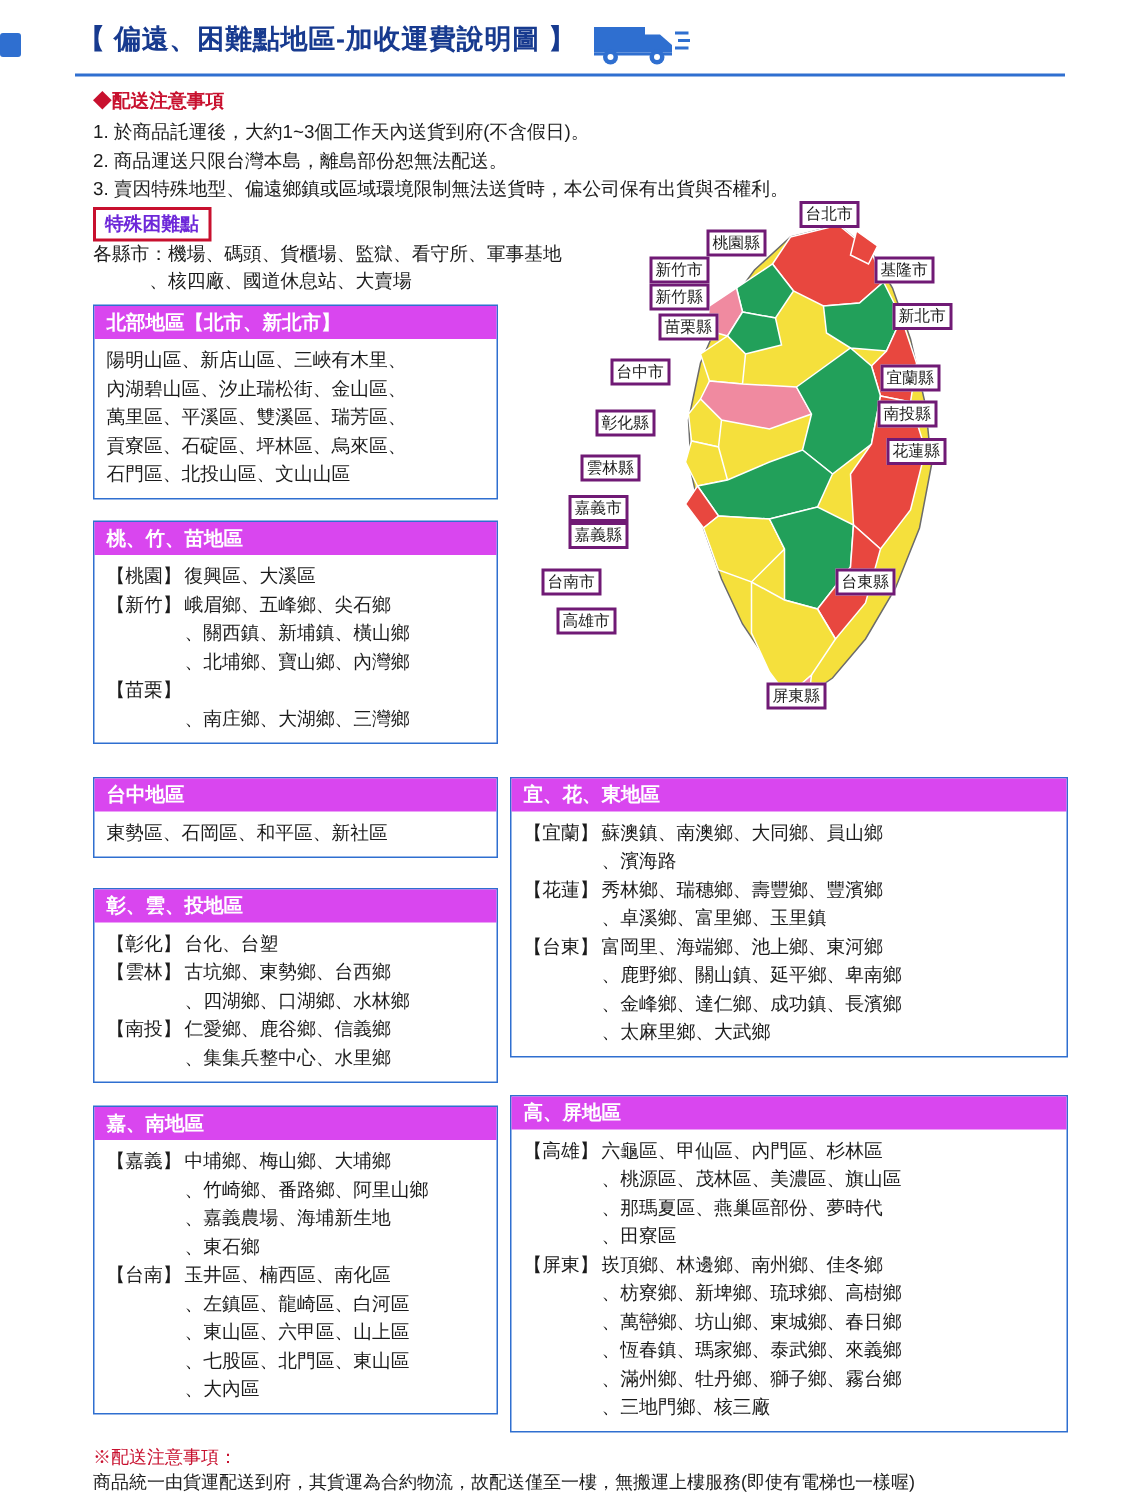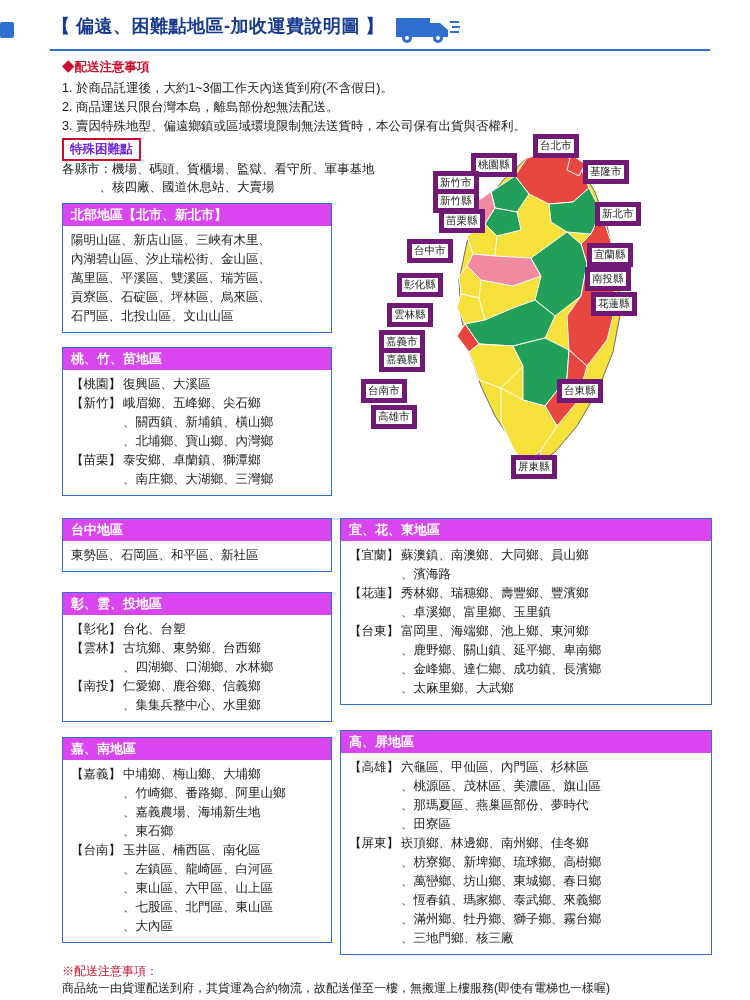--- a/index.html
+++ b/index.html
@@ -80,21 +80,21 @@
   #sec-yhtd {left:340px;top:518px;width:370px;}
   #sec-kaop {left:340px;top:730px;width:370px;}
 
   
   .map{position:absolute;left:345px;top:130px;width:365px;height:380px;}
   .map svg{display:block;}
   .maplabel{
     position:absolute;font-size:10.5px;color:#1b1b1b;white-space:nowrap;
   }
   .maplabel.boxed{
-    background:#fff;border:5px solid #701a75;padding:0 2px;
+    background:#fff;border:2px solid #701a75;padding:0 2px;
   }
 
   
   .footer{
     position:absolute;left:62px;top:963px;width:650px;
     font-size:12px;line-height:17px;color:#c8102e;
   }
   .footer .l2{color:#1b1b1b;}
 </style>
 </head>
@@ -157,21 +157,20 @@
         <span class="val">復興區、大溪區</span>
       </div>
       <div class="row">
         <span class="lbl">【新竹】</span>
         <span class="val">峨眉鄉、五峰鄉、尖石鄉</span>
       </div>
       <div class="cont">、關西鎮、新埔鎮、橫山鄉</div>
       <div class="cont">、北埔鄉、寶山鄉、內灣鄉</div>
       <div class="row">
         <span class="lbl">【苗栗】</span>
-        <span class="val">泰安鄉、卓蘭鎮、獅潭鄉</span>
       </div>
       <div class="cont">、南庄鄉、大湖鄉、三灣鄉</div>
     </div>
   </div>
 
   <div class="sec" id="sec-taichung">
     <div class="sec-hd">台中地區</div>
     <div class="sec-bd">
       <div>東勢區、石岡區、和平區、新社區</div>
     </div>
@@ -307,21 +306,21 @@
 
         <path d="M156 258 L178 270 L200 276 L212 296 L196 320 L180 334 L168 318 L156 292 Z" fill="#f5e03c" stroke="#fff" stroke-width="1"></path>
         <path d="M180 334 L196 320 L194 336 L184 344 Z" fill="#f08aa0" stroke="#fff" stroke-width="1"></path>
       </g>
     </svg>
 
     <div class="maplabel boxed" style="left:188px;top:4px;">台北市</div>
     <div class="maplabel boxed" style="left:126px;top:23px;">桃園縣</div>
     <div class="maplabel boxed" style="left:88px;top:41px;">新竹市</div>
     <div class="maplabel boxed" style="left:88px;top:59px;">新竹縣</div>
-    <div class="maplabel boxed" style="left:238px;top:30px;">基隆市</div>
+    <div class="maplabel boxed" style="left:238px;top:41px;">基隆市</div>
     <div class="maplabel boxed" style="left:250px;top:72px;">新北市</div>
     <div class="maplabel boxed" style="left:94px;top:79px;">苗栗縣</div>
     <div class="maplabel boxed" style="left:62px;top:109px;">台中市</div>
     <div class="maplabel boxed" style="left:242px;top:113px;">宜蘭縣</div>
     <div class="maplabel boxed" style="left:240px;top:137px;">南投縣</div>
     <div class="maplabel boxed" style="left:52px;top:143px;">彰化縣</div>
     <div class="maplabel boxed" style="left:246px;top:162px;">花蓮縣</div>
     <div class="maplabel boxed" style="left:42px;top:173px;">雲林縣</div>
     <div class="maplabel boxed" style="left:34px;top:200px;">嘉義市</div>
     <div class="maplabel boxed" style="left:34px;top:218px;">嘉義縣</div>

